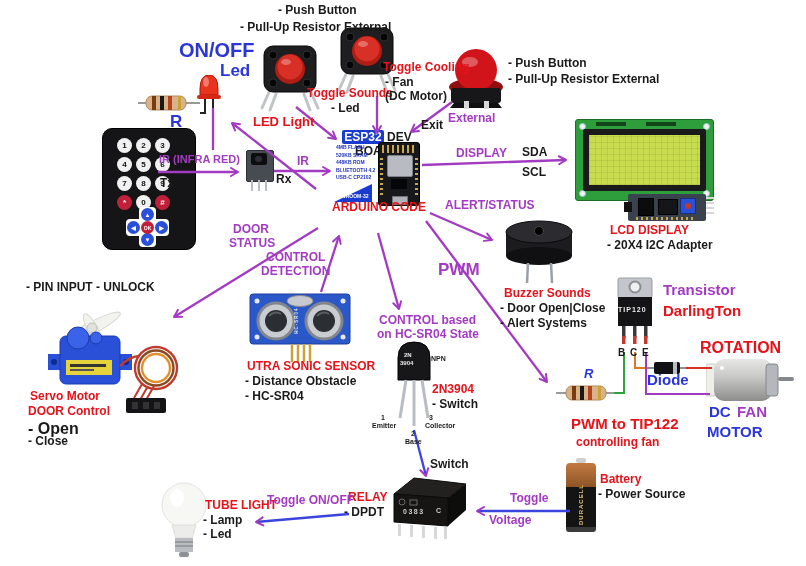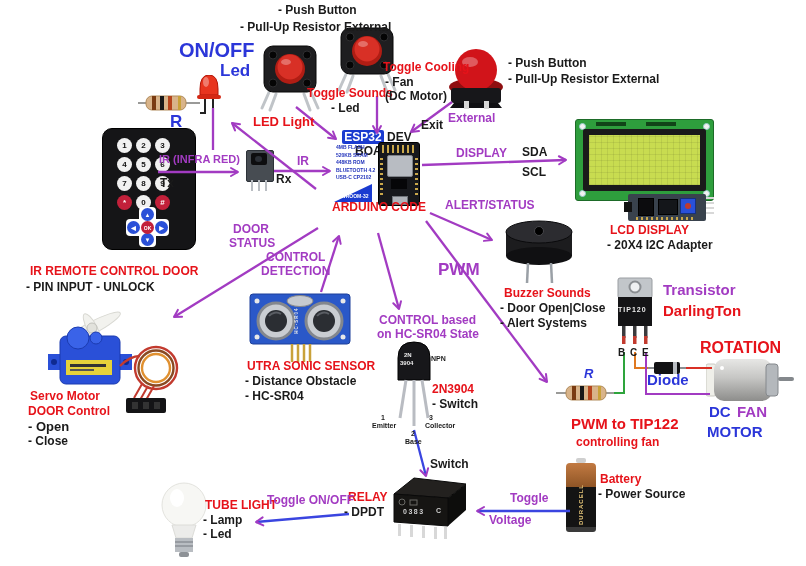--- a/index.html
+++ b/index.html
@@ -399,29 +399,28 @@
   <span class="lbl blk" style="left:508px;top:73px;font-size:12px">- Pull-Up Resistor  External</span>
   <span class="lbl purple" style="left:448px;top:112px;font-size:12px">External</span>
   <span class="lbl blk" style="left:421px;top:119px;font-size:12px">Exit</span>
 
   <span class="lbl red" style="left:332px;top:201px;font-size:12px">ARDUINO CODE</span>
 
   <span class="lbl purple" style="left:159px;top:153px;font-size:11px">IR (INFRA RED)</span>
   <span class="lbl blk" style="left:160px;top:177px;font-size:12px">Tx</span>
   <span class="lbl blk" style="left:276px;top:173px;font-size:12px">Rx</span>
   <span class="lbl purple" style="left:297px;top:155px;font-size:12px">IR</span>
-  <span class="lbl red" style="left:30px;top:265px;font-size:12px">IR REMOTE CONTROL DOOR</span>
   <span class="lbl blk" style="left:26px;top:281px;font-size:12px">- PIN INPUT - UNLOCK</span>
 
   <span class="lbl purple" style="left:233px;top:223px;font-size:12px">DOOR</span>
   <span class="lbl purple" style="left:229px;top:237px;font-size:12px">STATUS</span>
 
   <span class="lbl red" style="left:30px;top:390px;font-size:12px">Servo Motor</span>
   <span class="lbl red" style="left:28px;top:405px;font-size:12px">DOOR Control</span>
-  <span class="lbl blk" style="left:28px;top:420px;font-size:13px">- Open</span>
+  <span class="lbl blk" style="left:28px;top:420px;font-size:16px">- Open</span>
   <span class="lbl blk" style="left:28px;top:435px;font-size:12px">- Close</span>
 
   <span class="lbl purple" style="left:266px;top:251px;font-size:12px">CONTROL</span>
   <span class="lbl purple" style="left:261px;top:265px;font-size:12px">DETECTION</span>
 
   <span class="lbl red" style="left:247px;top:360px;font-size:12px">UTRA SONIC SENSOR</span>
   <span class="lbl blk" style="left:245px;top:375px;font-size:12px">- Distance Obstacle</span>
   <span class="lbl blk" style="left:245px;top:390px;font-size:12px">- HC-SR04</span>
 
   <span class="lbl purple" style="left:379px;top:314px;font-size:12px">CONTROL based</span>

